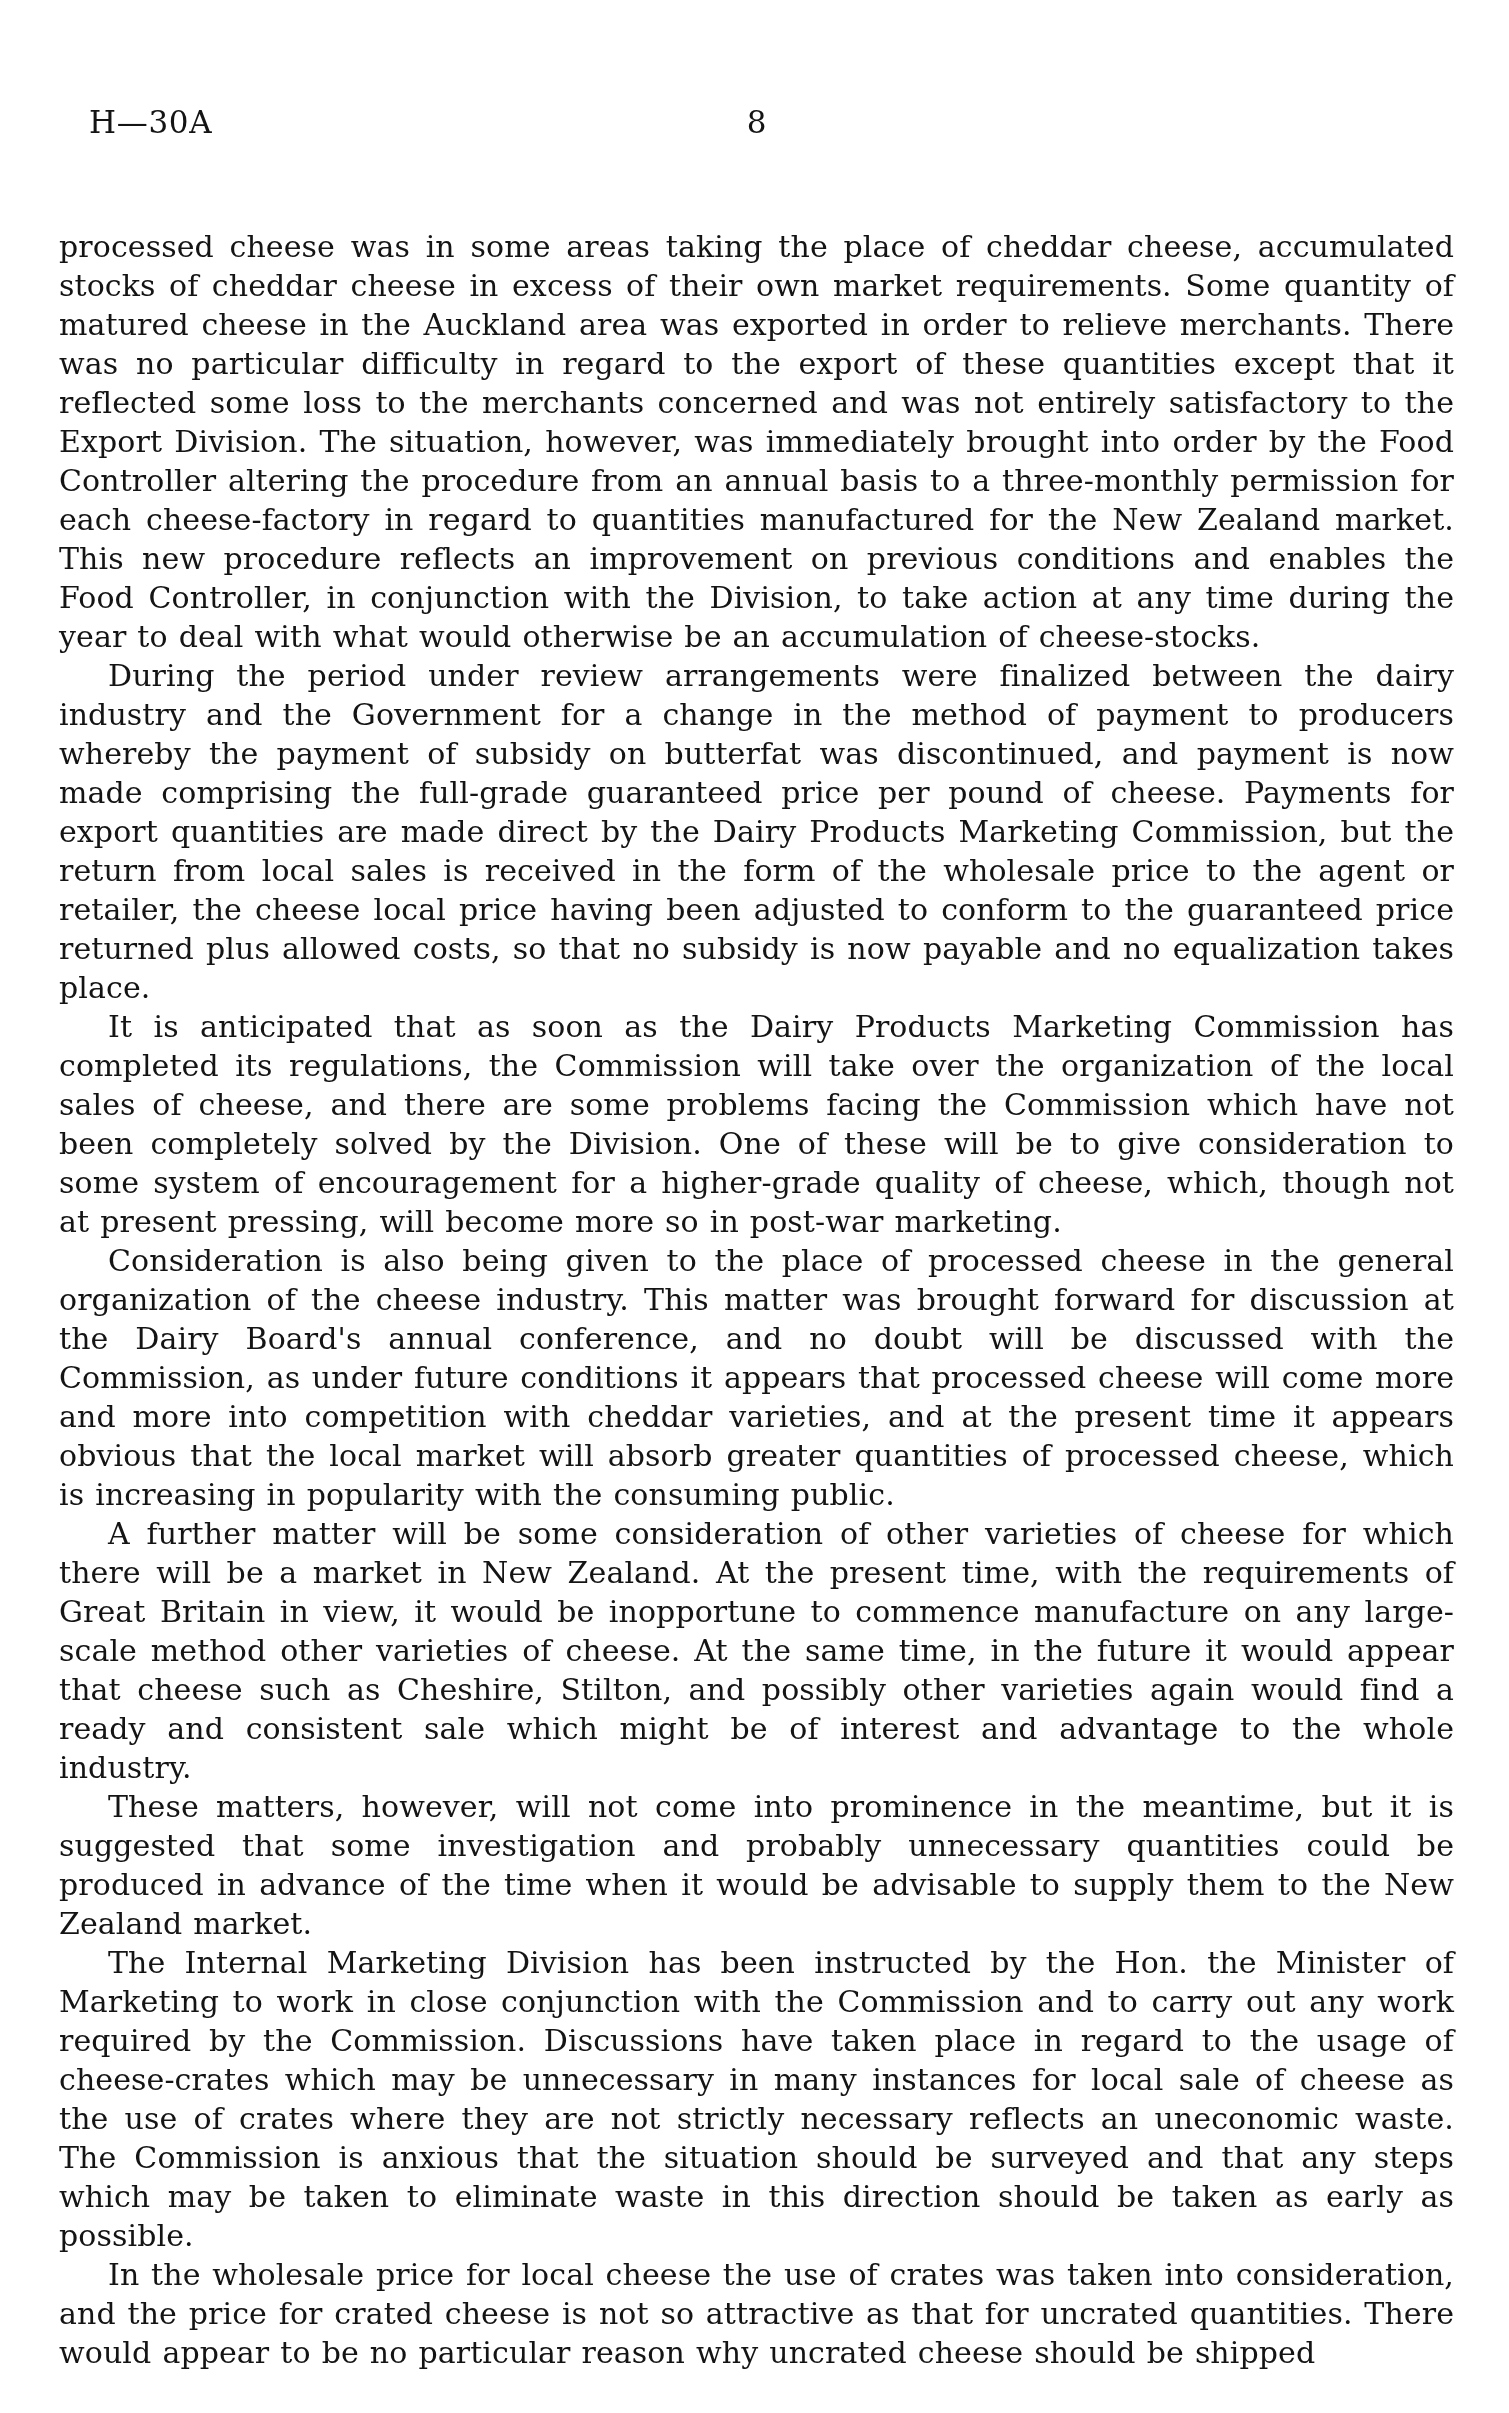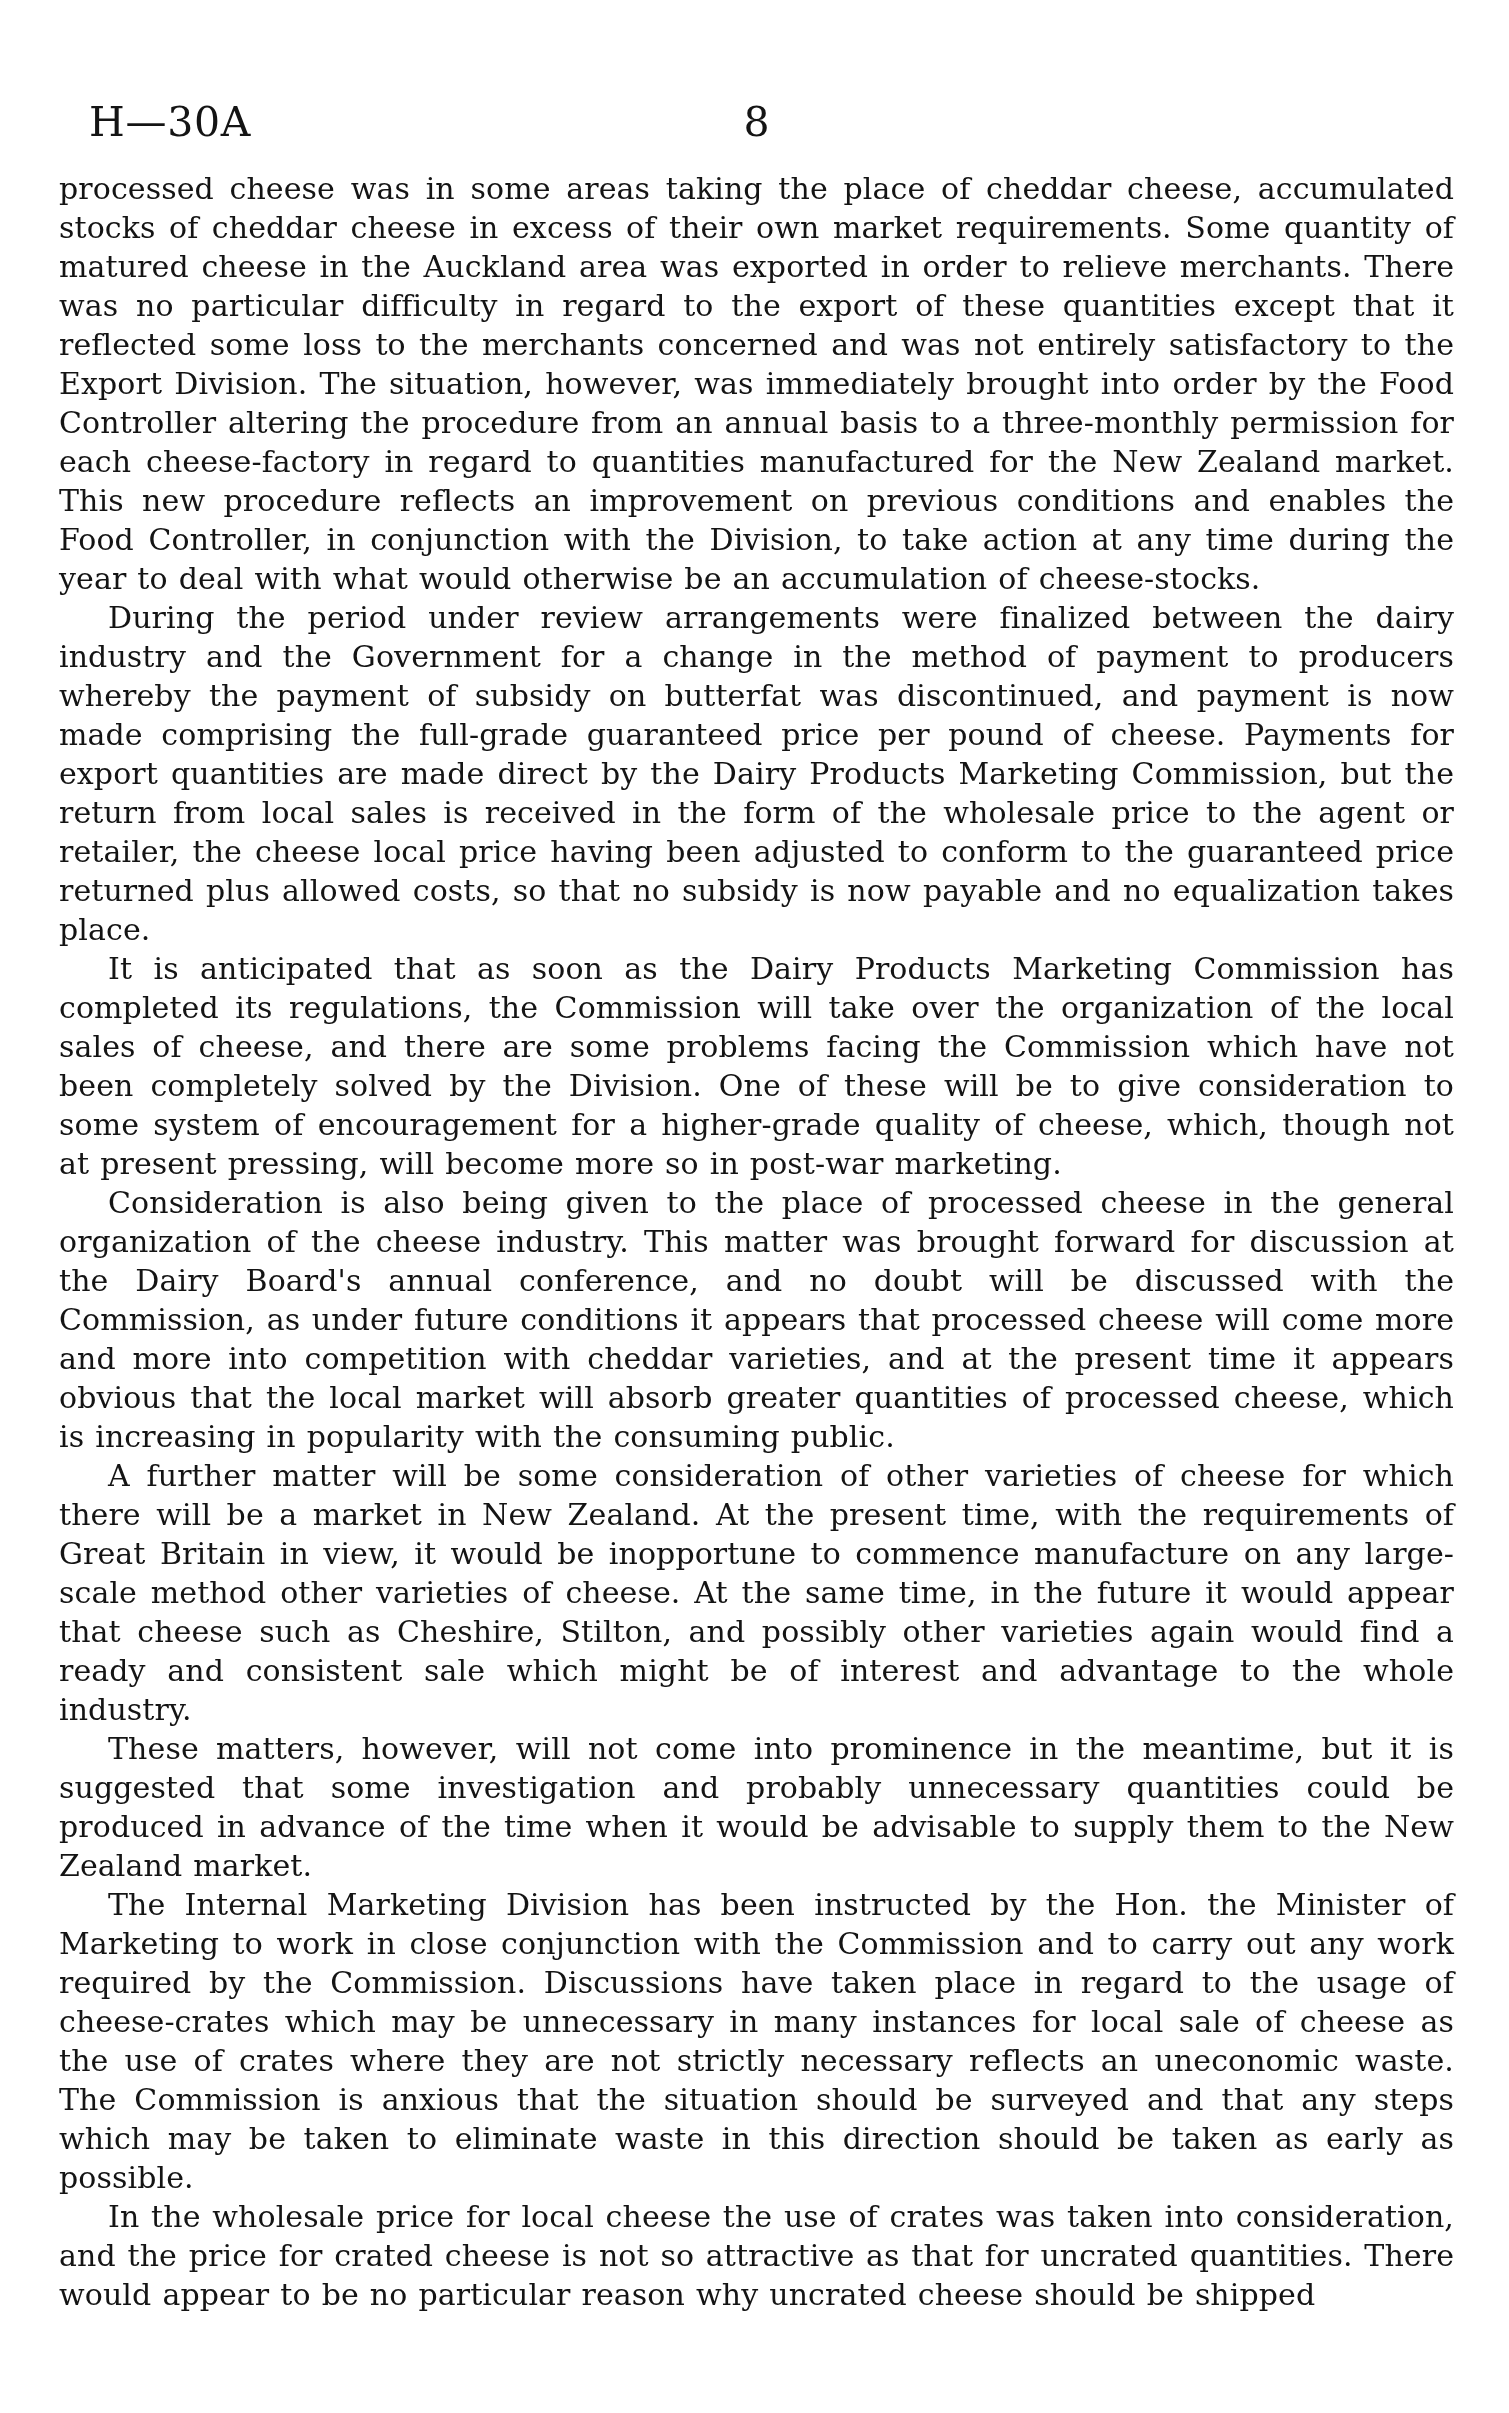--- a/index.html
+++ b/index.html
@@ -14,22 +14,22 @@
     background: #ffffff;
     box-sizing: border-box;
     padding: 101px 56px 0 59px;
     font-family: "DejaVu Serif", "Liberation Serif", serif;
     color: #141414;
     overflow: hidden;
   }
   .page-header {
     position: relative;
     height: 42px;
-    margin-bottom: 26px;
-    font-size: 41px;
+    margin-bottom: 84px;
+    font-size: 31px;
     line-height: 42px;
   }
   .doc-ref {
     position: absolute;
     left: 30px;
     top: 0;
     letter-spacing: 0.7px;
   }
   .page-num {
     position: absolute;

